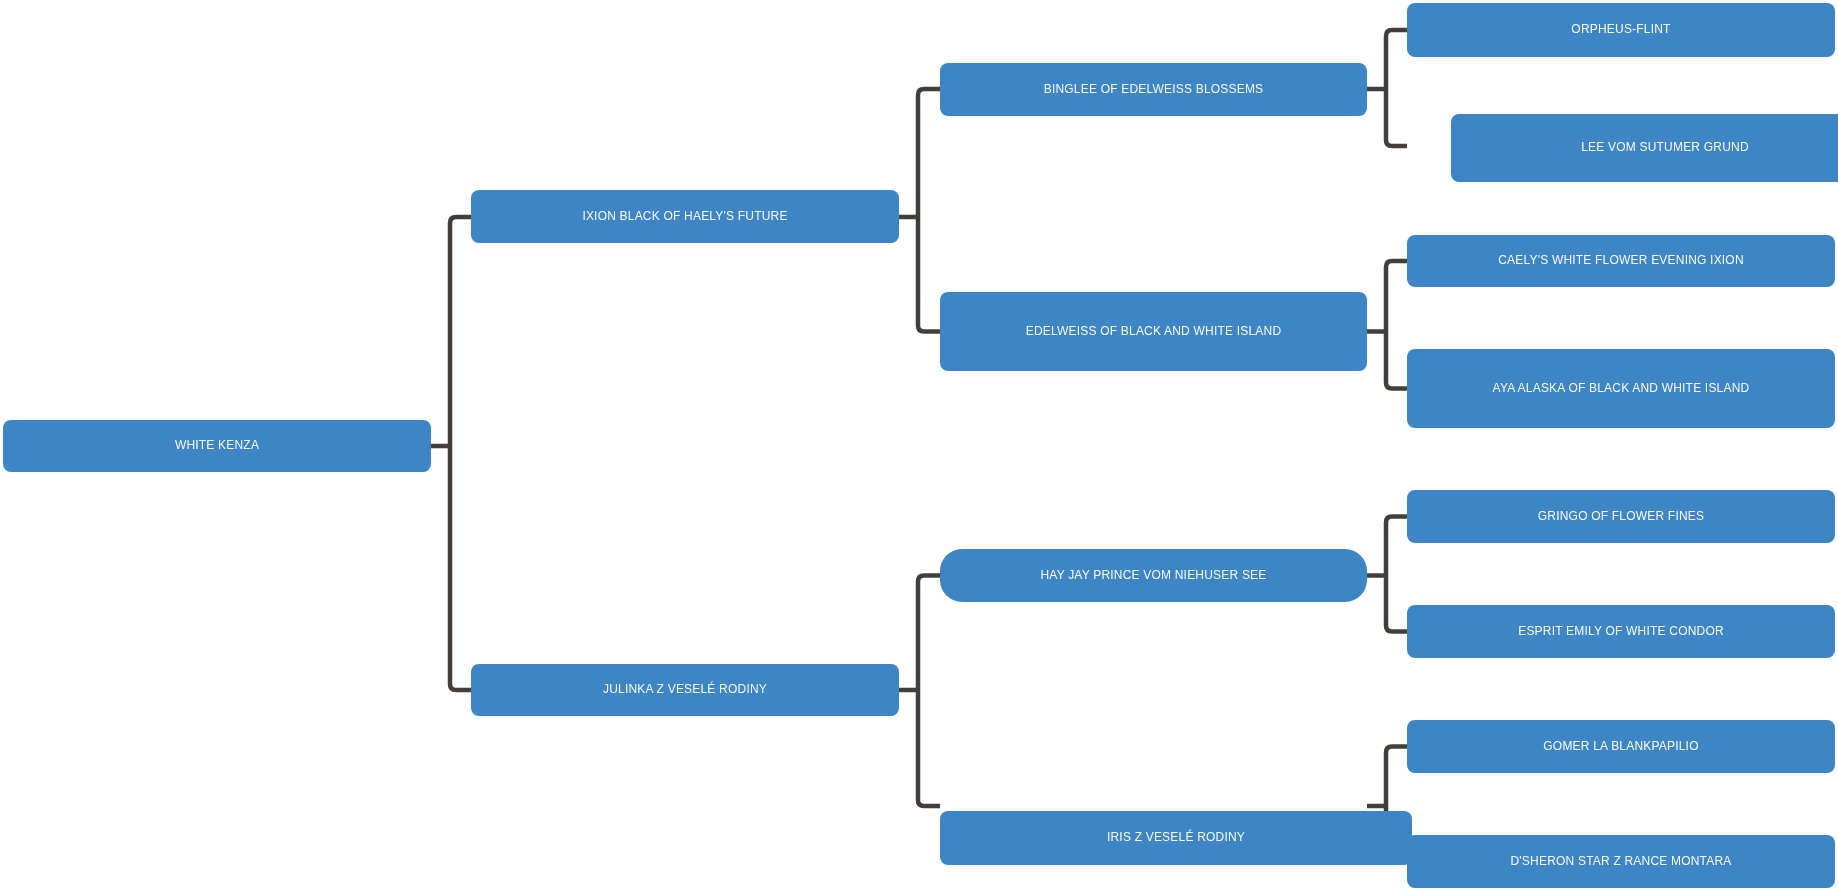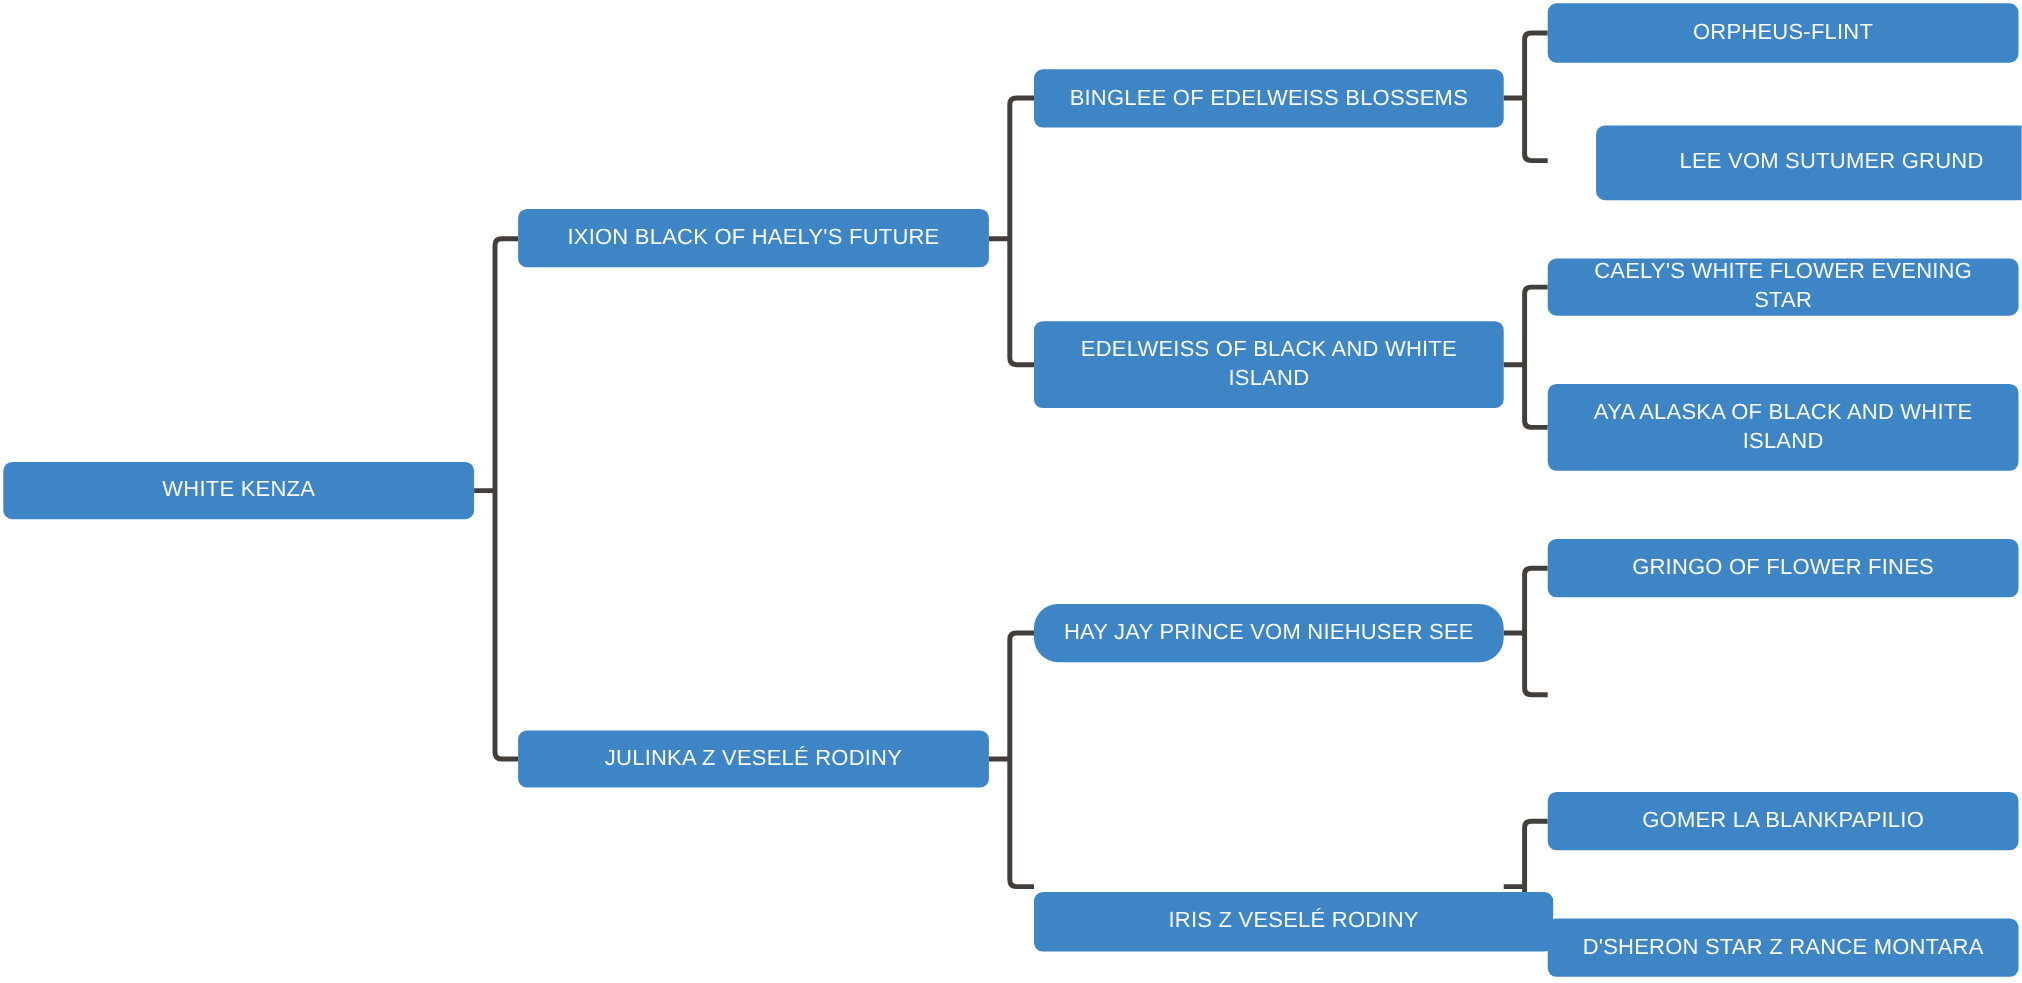--- a/index.html
+++ b/index.html
@@ -22,21 +22,21 @@
     width: 1838px;
     height: 894px;
     pointer-events: none;
   }
   .node {
     position: absolute;
     box-sizing: border-box;
     background: #3d85c4;
     border-radius: 8px;
     color: #fafcfd;
-    font-size: 20px;
+    font-size: 12px;
     line-height: 1.28;
     letter-spacing: 0.2px;
     display: flex;
     align-items: center;
     justify-content: center;
     text-align: center;
     padding: 2px 14px;
     cursor: pointer;
     user-select: none;
   }
@@ -80,19 +80,20 @@
   <div class="node n-s">IXION BLACK OF HAELY'S FUTURE</div>
   <div class="node n-ss">BINGLEE OF EDELWEISS BLOSSEMS</div>
 
   <div class="node n-d">JULINKA Z VESELÉ RODINY</div>
   <div class="node n-sd">EDELWEISS OF BLACK AND WHITE ISLAND</div>
   <div class="node n-ds">HAY JAY PRINCE VOM NIEHUSER SEE</div>
   <div class="node n-dd">IRIS Z VESELÉ RODINY</div>
 
   <div class="node n-sss">ORPHEUS-FLINT</div>
   <div class="node n-ssd">LEE VOM SUTUMER GRUND</div>
-  <div class="node n-sds">CAELY'S WHITE FLOWER EVENING STAR</div>
+  <div class="node n-sds">CAELY'S WHITE FLOWER EVENING IXION</div>
   <div class="node n-sdd">AYA ALASKA OF BLACK AND WHITE ISLAND</div>
   <div class="node n-dss">GRINGO OF FLOWER FINES</div>
+  <div class="node n-dsd">ESPRIT EMILY OF WHITE CONDOR</div>
   <div class="node n-dds">GOMER LA BLANKPAPILIO</div>
   <div class="node n-ddd">D'SHERON STAR Z RANCE MONTARA</div>
 
 </div>
 
 </body></html>

